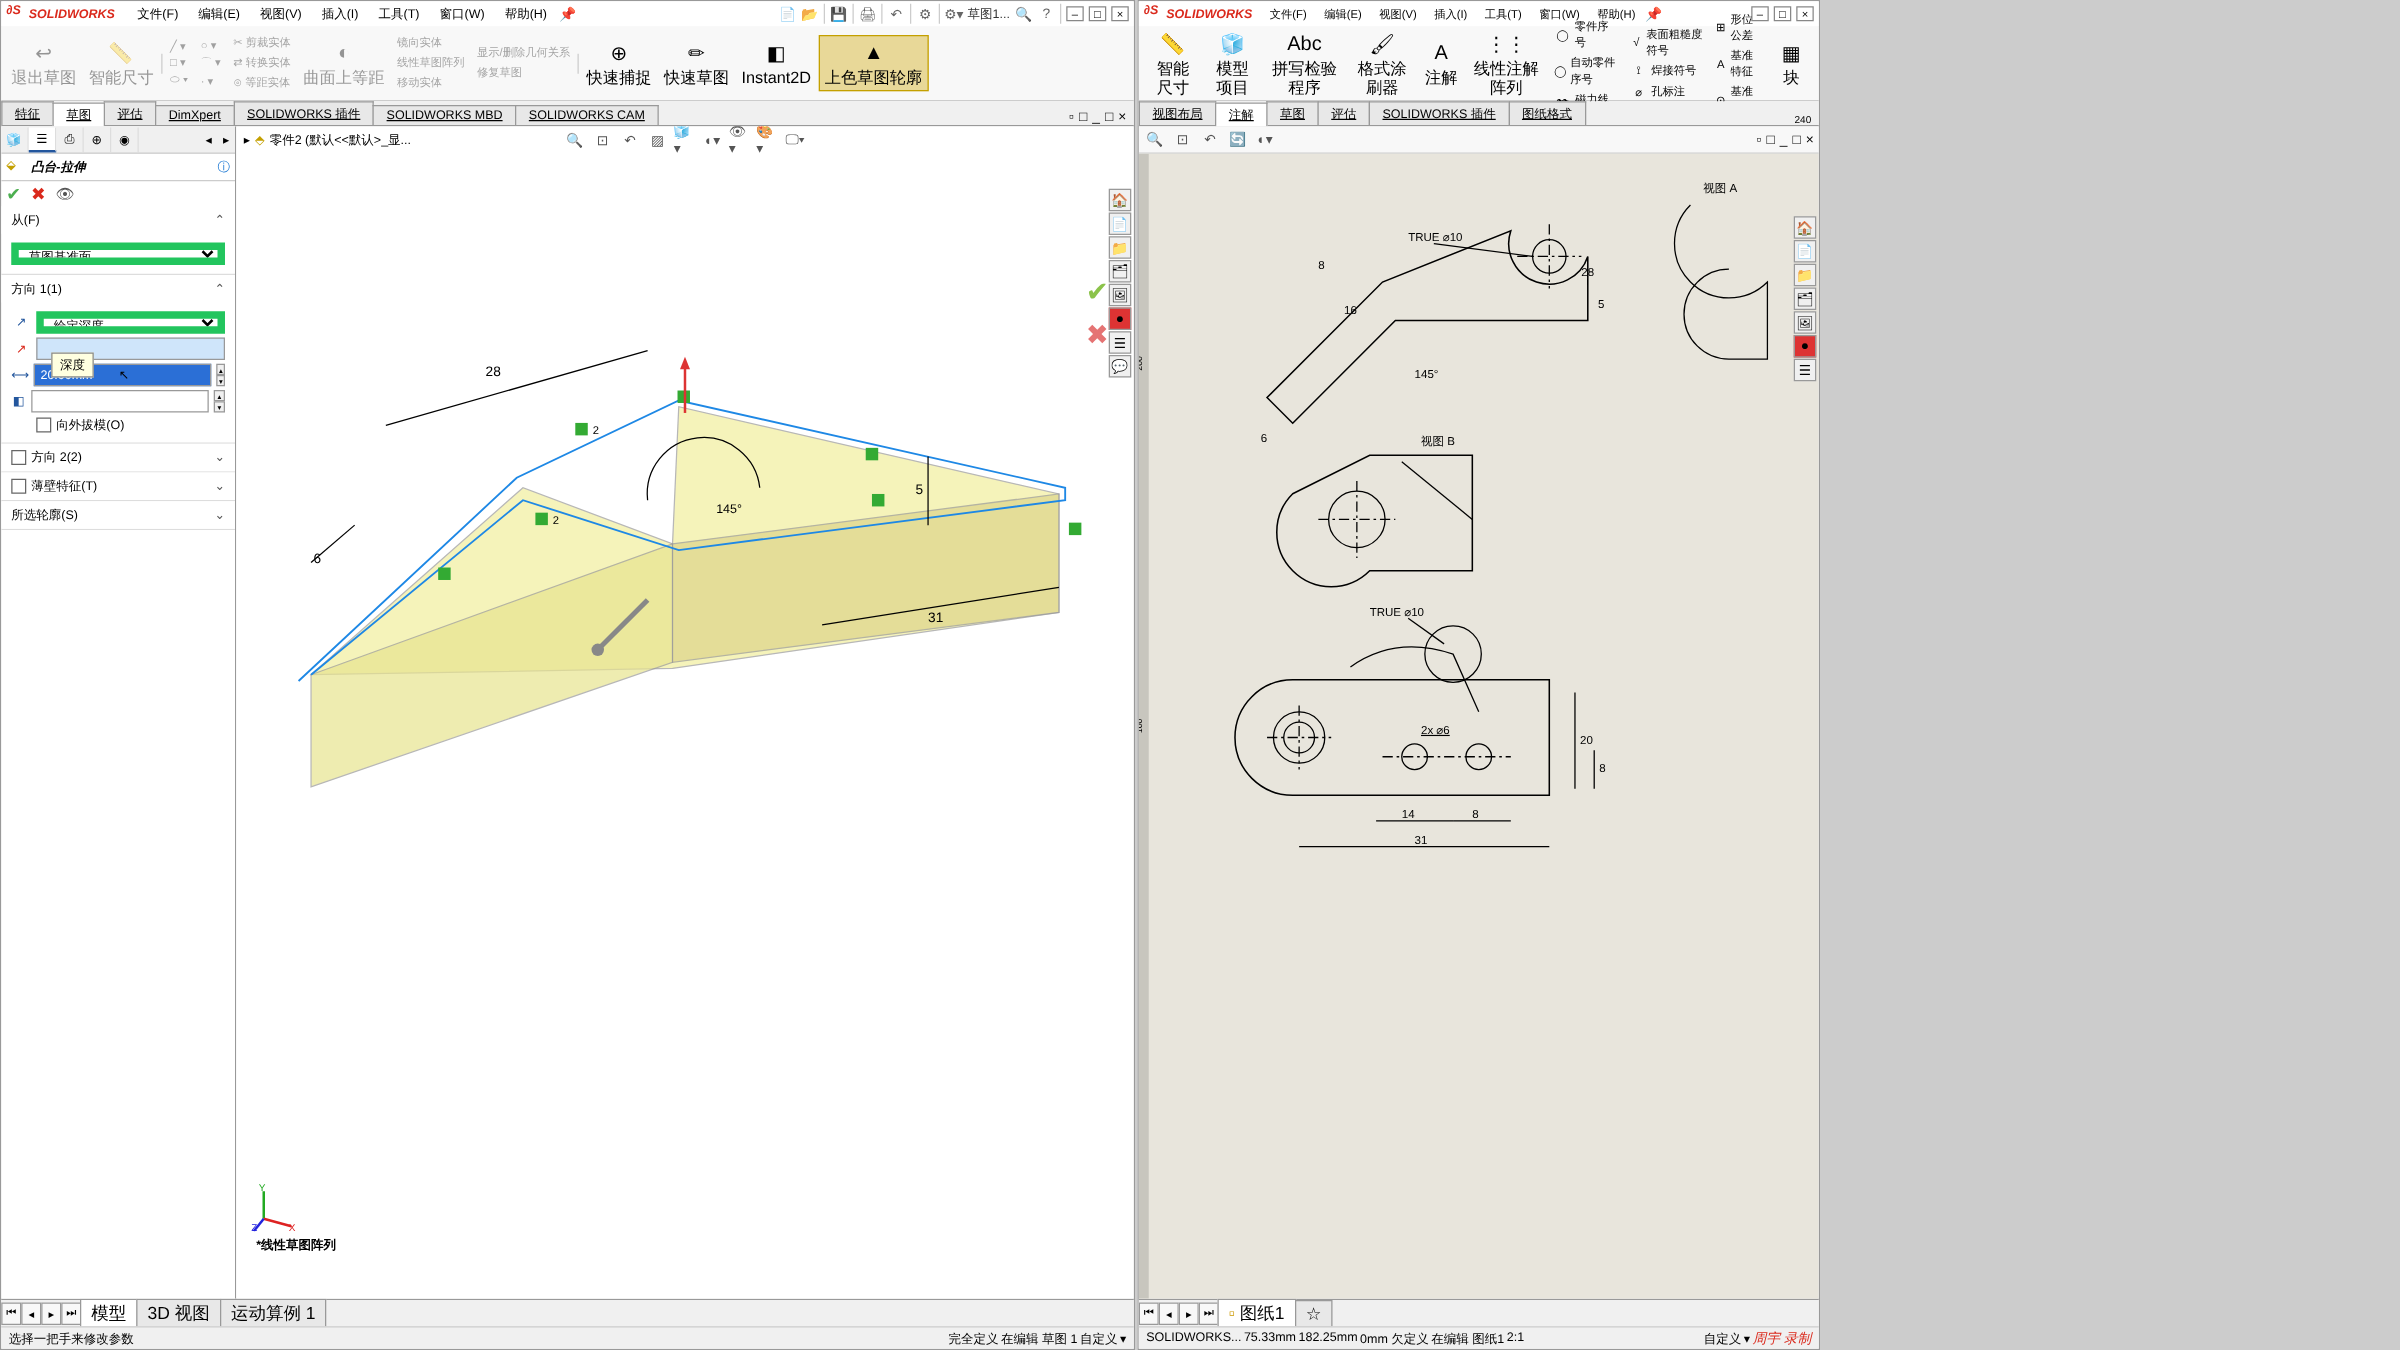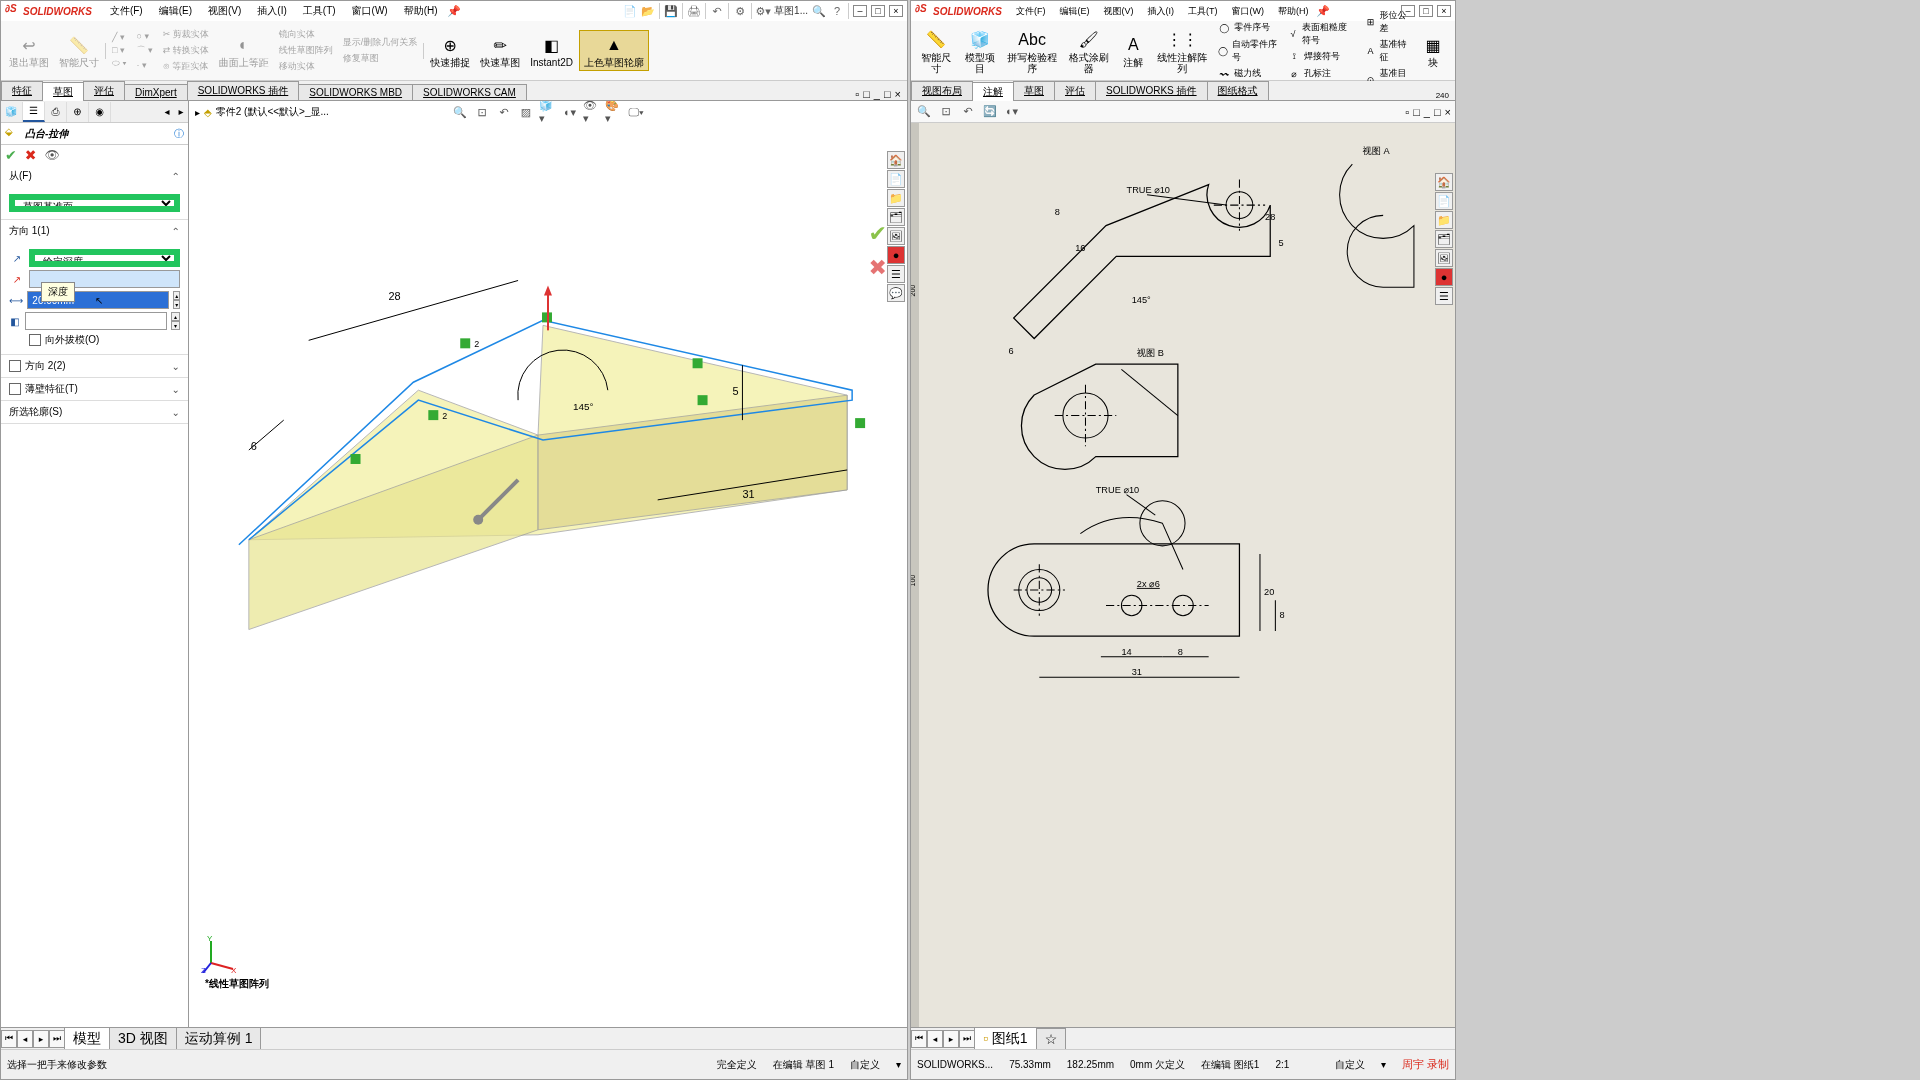--- a/index.html
+++ b/index.html
@@ -22,21 +22,21 @@
 .qa-text { font-size: 10px; color: #333; }
 .sep { width: 1px; height: 16px; background: #ccc; }
 
 
 .ribbon { height: 60px; background: #f8f8f8; border-bottom: 1px solid #ccc; display: flex; align-items: center; padding: 4px; gap: 2px; }
 .ribbon-btn { display: flex; flex-direction: column; align-items: center; padding: 2px 4px; min-width: 36px; cursor: pointer; }
 .ribbon-btn.large { min-width: 44px; }
 .ribbon-btn.disabled { opacity: 0.4; }
 .ribbon-btn.active { background: #e8d898; border: 1px solid #c4a000; }
 .ribbon-icon { width: 24px; height: 24px; display: flex; align-items: center; justify-content: center; font-size: 16px; }
-.ribbon-label { font-size: 10px; text-align: center; line-height: 1.1; }
+.ribbon-label { font-size: 13px; text-align: center; line-height: 1.1; }
 .ribbon-col { display: flex; flex-direction: column; gap: 1px; padding: 0 2px; }
 .ribbon-row { display: flex; align-items: center; gap: 3px; font-size: 9px; padding: 1px 2px; cursor: pointer; }
 .ribbon-mini-icon { width: 14px; height: 14px; display: inline-flex; align-items: center; justify-content: center; }
 
 
 .tabs-bar { height: 20px; background: #f0f0f0; display: flex; align-items: flex-end; border-bottom: 1px solid #999; }
 .tab { padding: 2px 10px; font-size: 10px; border: 1px solid #999; border-bottom: none; margin-right: -1px; background: #e8e8e8; cursor: pointer; text-decoration: underline; }
 .tab.active { background: #fff; position: relative; top: 1px; }
 .tabs-right-icons { margin-left: auto; display: flex; gap: 4px; padding: 0 6px; }
 
@@ -88,24 +88,24 @@
 .model-svg { position: absolute; inset: 0; }
 
 
 .bottom-tabs { height: 22px; background: #f0f0f0; display: flex; align-items: center; border-top: 1px solid #999; }
 .btm-nav { display: flex; }
 .btm-nav-btn { width: 16px; height: 18px; border: 1px solid #999; background: #f8f8f8; display: flex; align-items: center; justify-content: center; font-size: 9px; cursor: pointer; }
 .btm-tab { padding: 2px 8px; font-size: 14px; border: 1px solid #999; background: #e8e8e8; cursor: pointer; margin-left: -1px; }
 .btm-tab.active { background: #fff; }
 
 
-.status-bar { height: 30px; background: #f0f0f0; border-top: 1px solid #ccc; display: flex; align-items: center; padding: 0 6px; font-size: 10px; gap: 16px; }
+.status-bar { height: 18px; background: #f0f0f0; border-top: 1px solid #ccc; display: flex; align-items: center; padding: 0 6px; font-size: 10px; gap: 2px; }
 .status-item { white-space: nowrap; }
 .status-spacer { flex: 1; }
-.watermark { color: #da291c; font-size: 11px; }
+.watermark { color: #da291c; font-style: italic; font-size: 11px; }
 
 
 .drawing-viewport { flex: 1; background: #e8e5dc; position: relative; overflow: hidden; }
 .drawing-svg { position: absolute; inset: 0; }
 .ruler-v { width: 8px; background: #c8c6be; position: absolute; left: 0; top: 0; bottom: 0; }
 .rv-tick { position: absolute; left: 1px; font-size: 7px; transform: rotate(-90deg); transform-origin: left; }
 </style>
 </head>
 <body>
 

